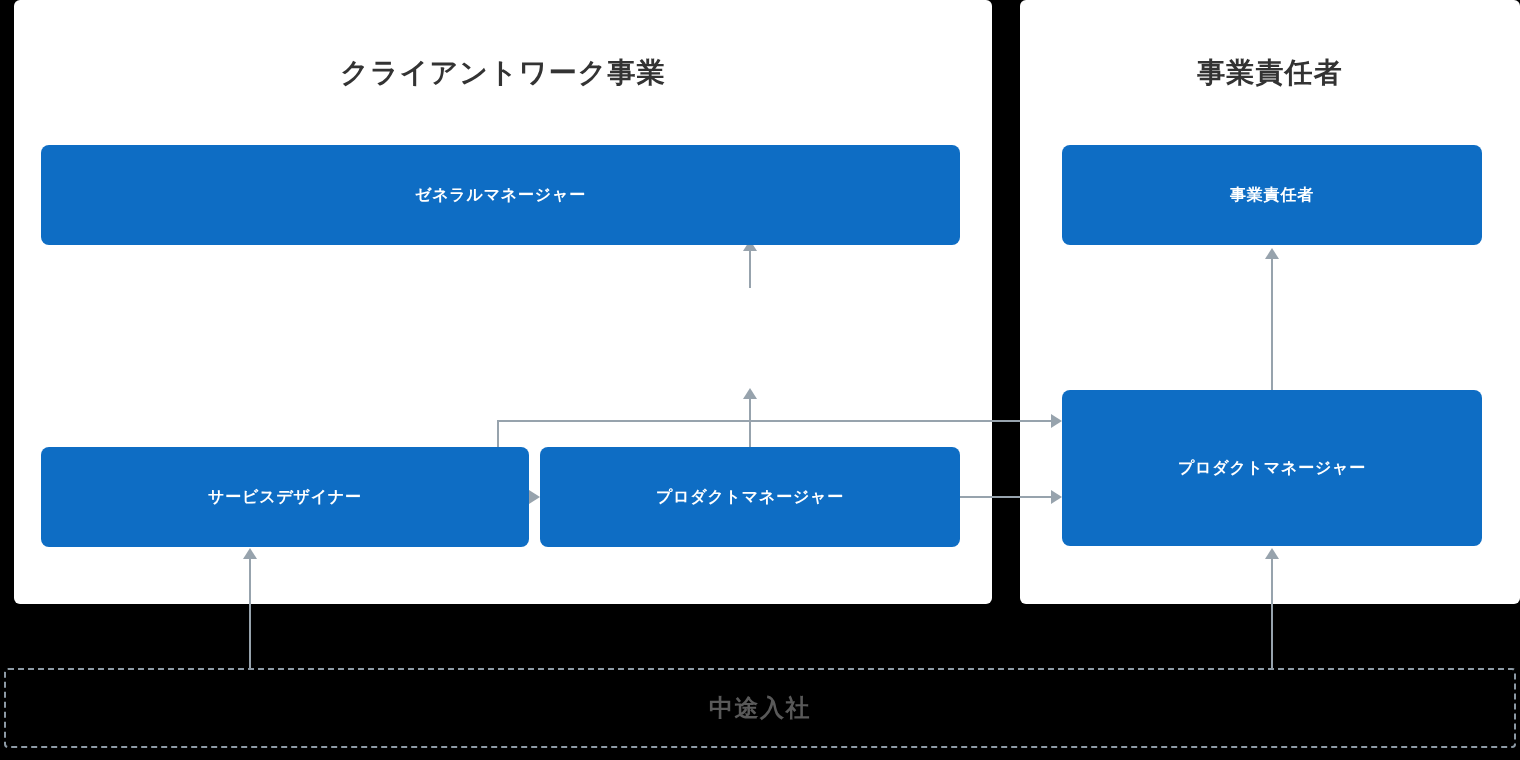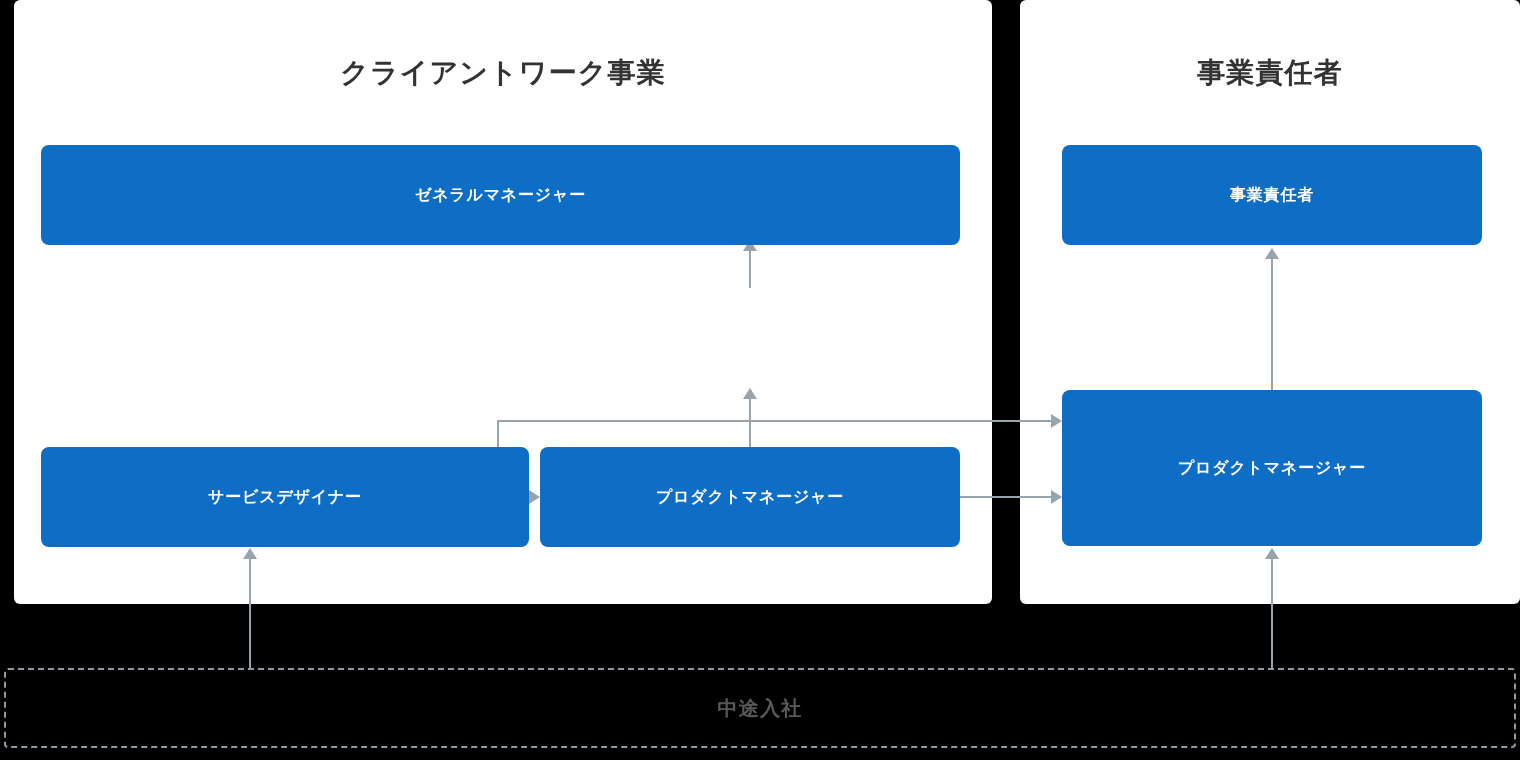--- a/index.html
+++ b/index.html
@@ -75,21 +75,21 @@
     top: 668px;
     width: 1512px;
     height: 80px;
     box-sizing: border-box;
     border: 2px dashed #8d9aa5;
     border-radius: 4px;
     display: flex;
     align-items: center;
     justify-content: center;
     color: #595959;
-    font-size: 20px;
+    font-size: 24px;
     font-weight: bold;
     letter-spacing: 0.06em;
     z-index: 4;
   }
 
   
   .conn {
     position: absolute;
     background: #97a3ad;
     z-index: 2;

